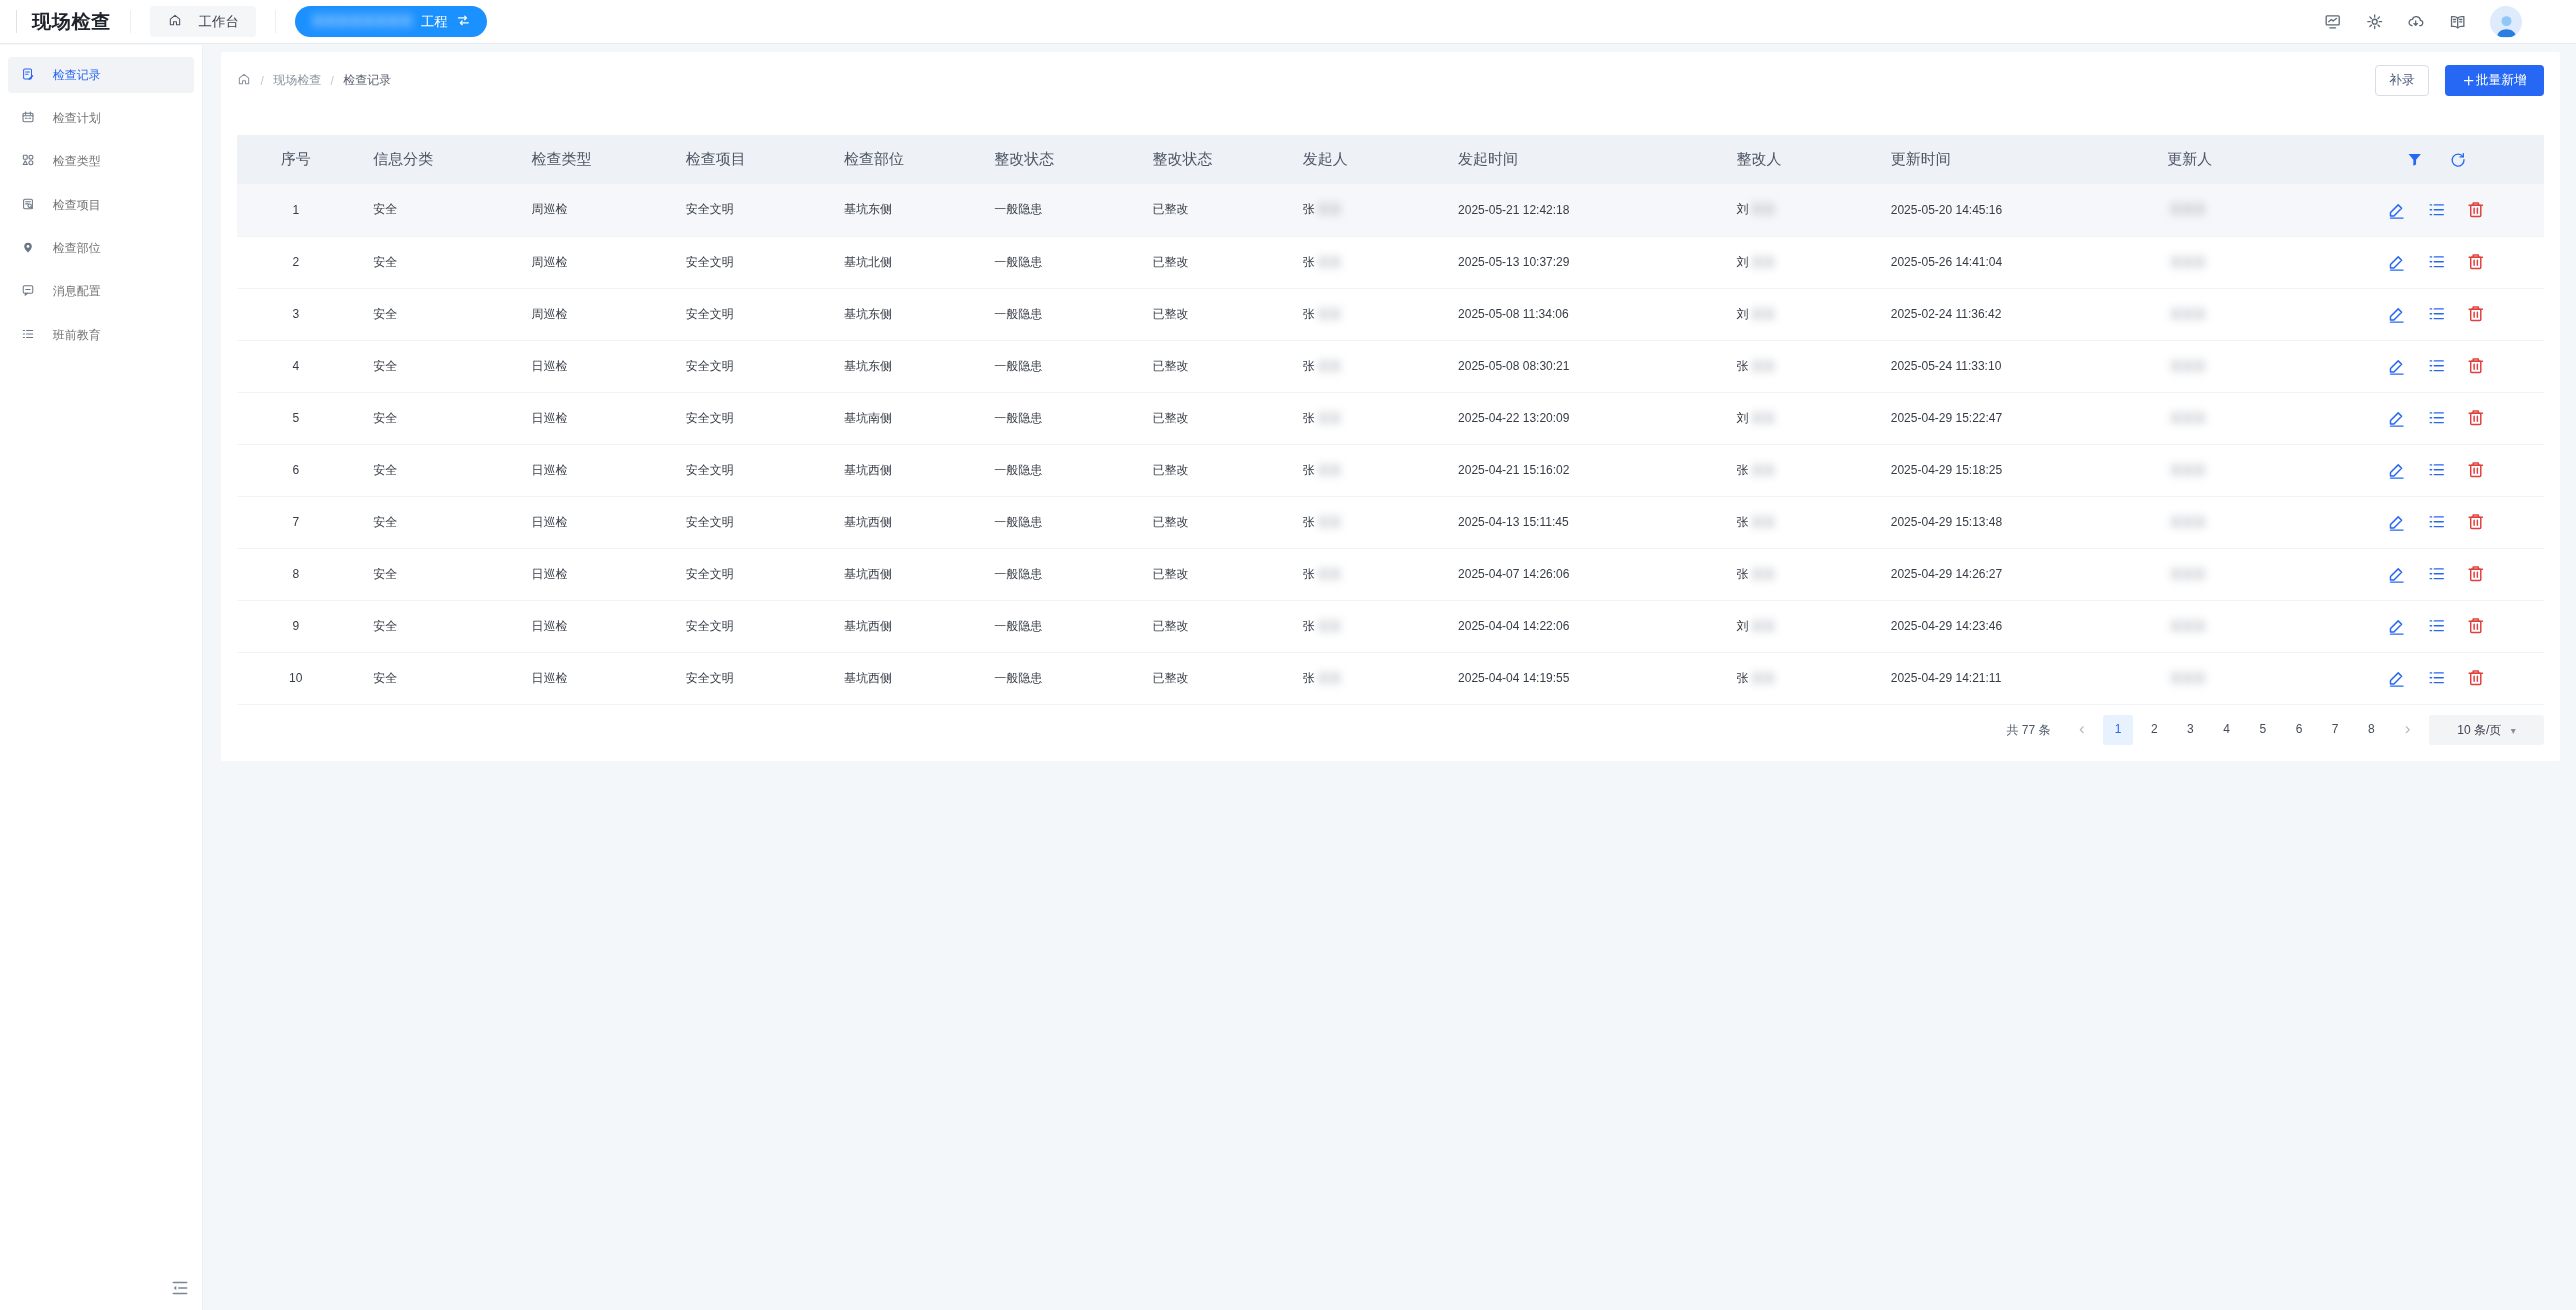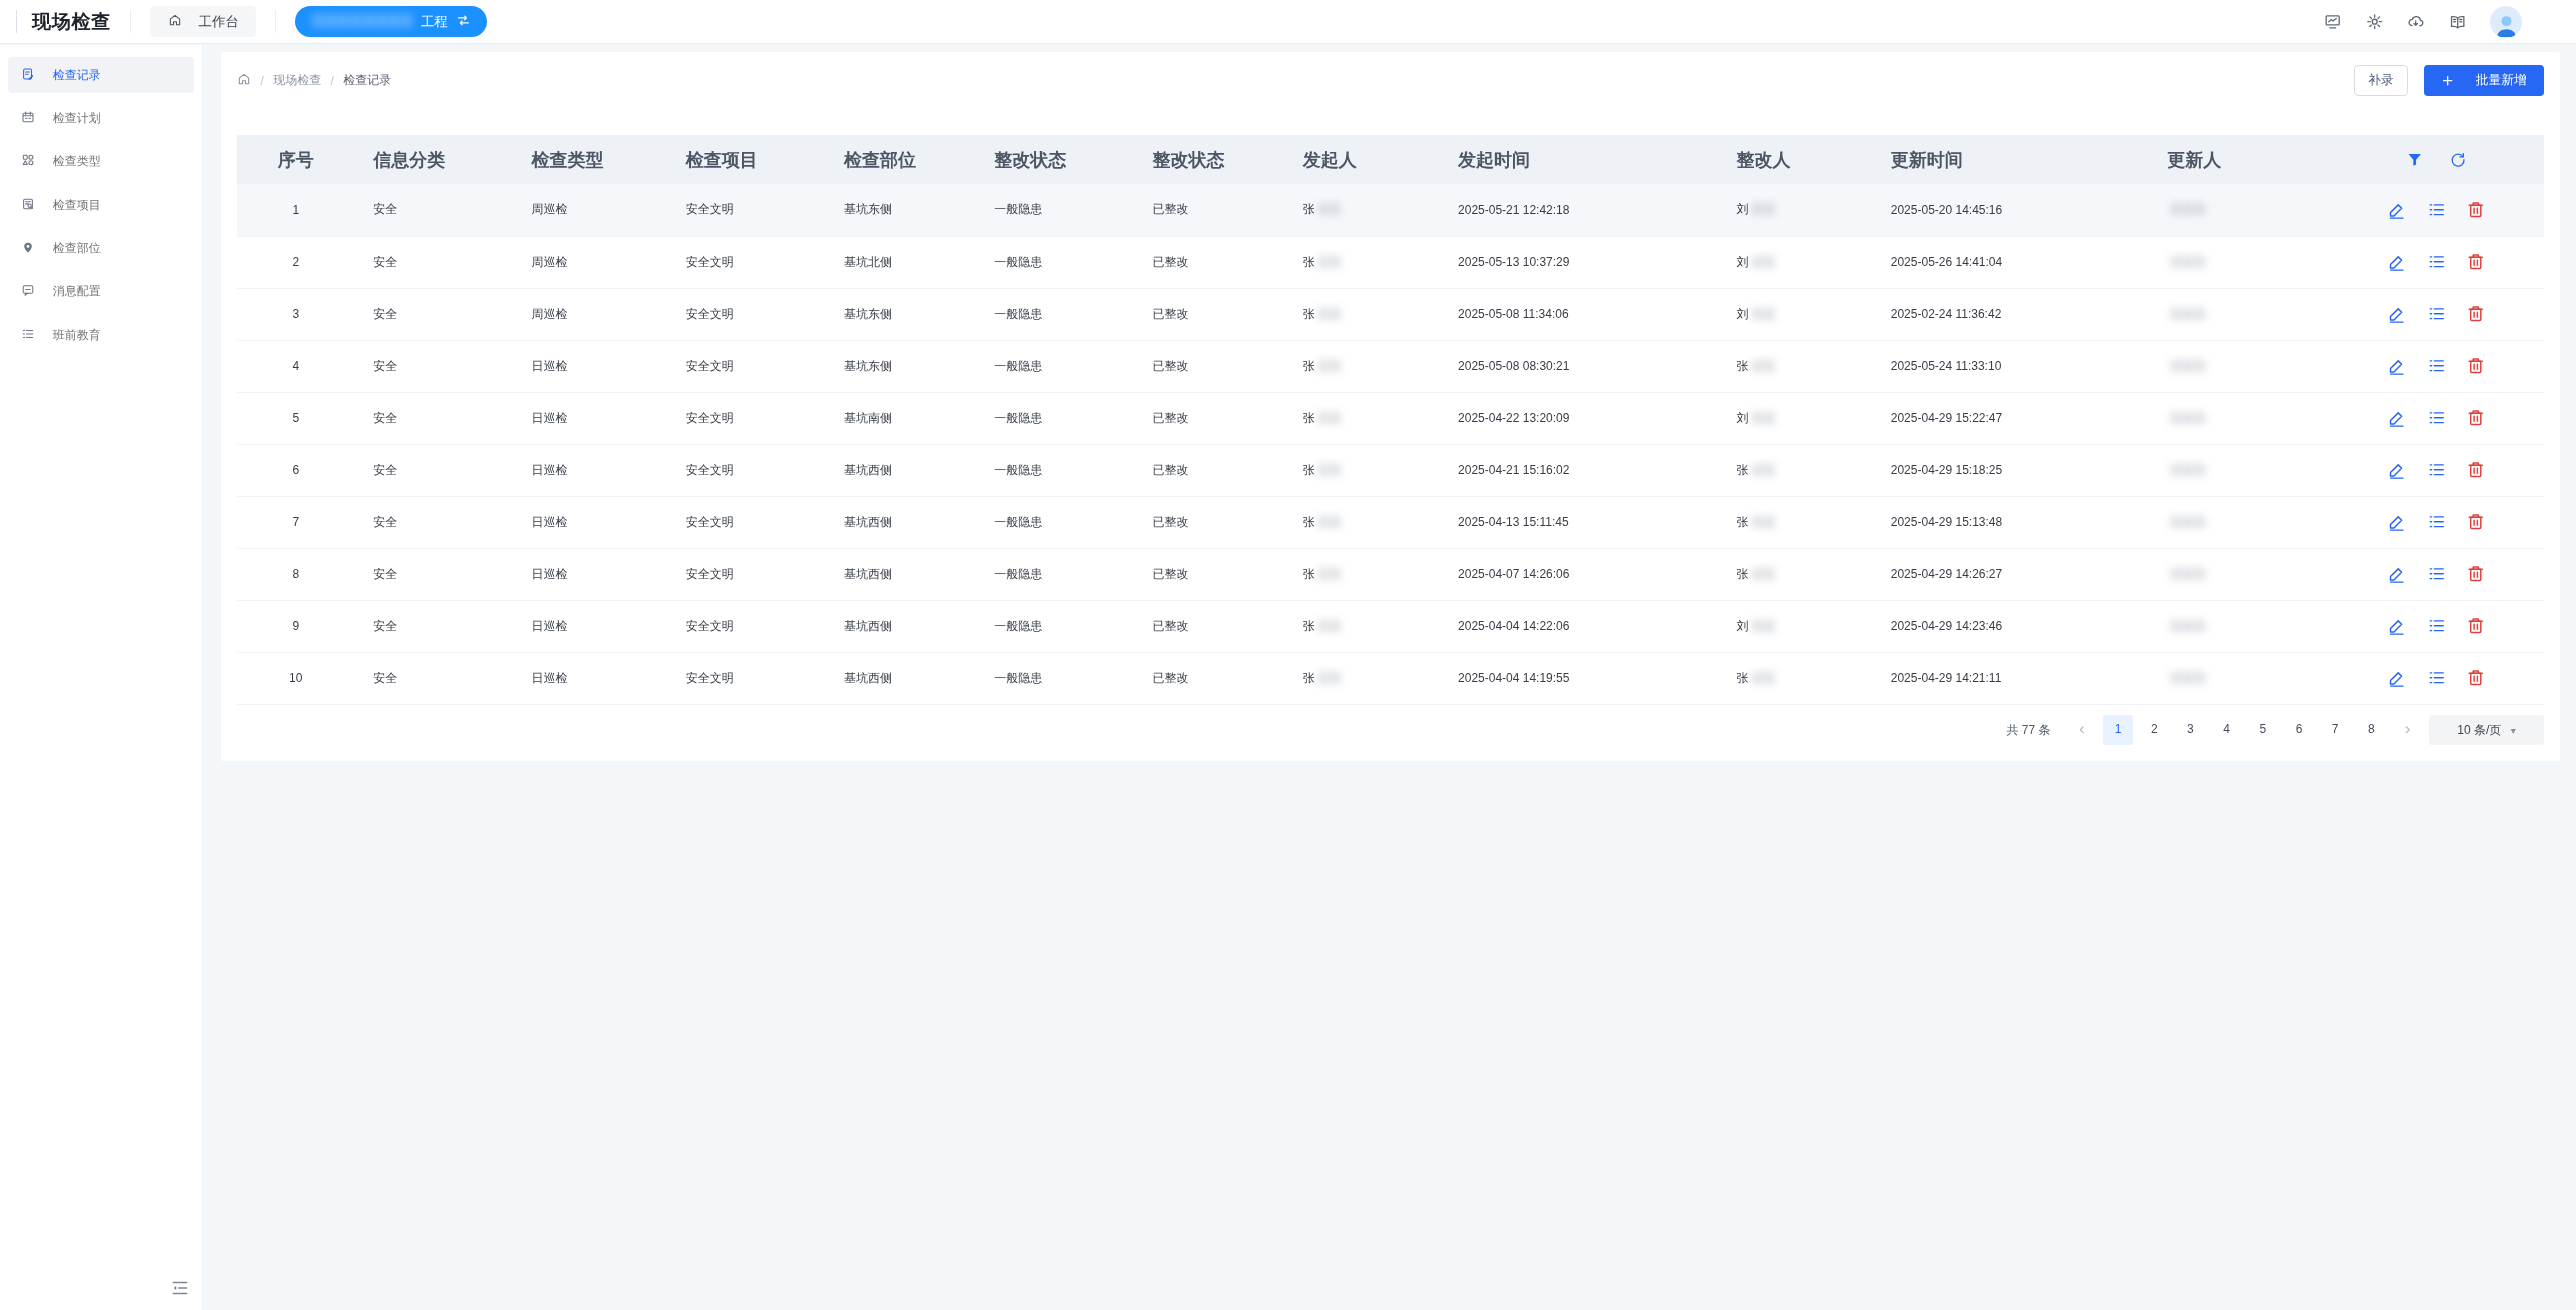--- a/index.html
+++ b/index.html
@@ -43,26 +43,26 @@
   .card { background:#fff; border-radius:2.7px; padding:13.4px 16px 16px; }
   .card-head { display:flex; align-items:center; justify-content:space-between; height:31px; }
   .breadcrumb { display:flex; align-items:center; gap:9.4px; font-size:12px; }
   .breadcrumb svg { width:14px; height:14px; color:#8a929e; }
   .crumb-sep { color:#c2c8d1; }
   .crumb { color:#8c93a1; cursor:pointer; }
   .crumb.current { color:#565d6b; }
   .head-actions { display:flex; align-items:center; gap:16px; }
   .btn-outline { height:31px; padding:0 13.4px; background:#fff; border:0.7px solid #d8dde5;
     border-radius:4px; font-size:12.7px; color:#4a5878; cursor:pointer; }
-  .btn-primary { display:flex; align-items:center; gap:21px; height:31px; padding:0 17.4px;
+  .btn-primary { display:flex; align-items:center; gap:0; height:31px; padding:0 17.4px;
     border:none; border-radius:4px; font-size:12.7px; color:#fff; cursor:pointer; }
 
   
   table { width:100%; border-collapse:collapse; table-layout:fixed; margin-top:39px; }
-  th { background:#eef1f5; height:49px; font-weight:700; font-size:18px; color:#4d5666;
+  th { background:#eef1f5; height:49px; font-weight:400; font-size:15px; color:#4d5666;
     text-align:left; padding:0 6.7px 0 12px;margin-left:41px; }
   td { height:52px; border-bottom:0.7px solid #f1f3f6; font-size:12px; color:#363c46;
     padding:0 6.7px 0 12px; white-space:nowrap; overflow:hidden; }
   th.c-center, td.c-center { text-align:center; padding-left:0; }
   tr.hl td { background:#f5f7fa; }
   .mask { display:inline-block; filter:blur(4px); color:#9aa0ab; margin-left:2.7px; }
   .th-icons { display:flex; align-items:center; justify-content:center; gap:25.5px; }
   .th-icons .ticon { width:17.4px; height:17.4px; color:#2667f4; cursor:pointer; }
   .row-actions { display:flex; align-items:center; justify-content:center; gap:20px; }
   .act { width:19.5px; height:19.5px; cursor:pointer; }

